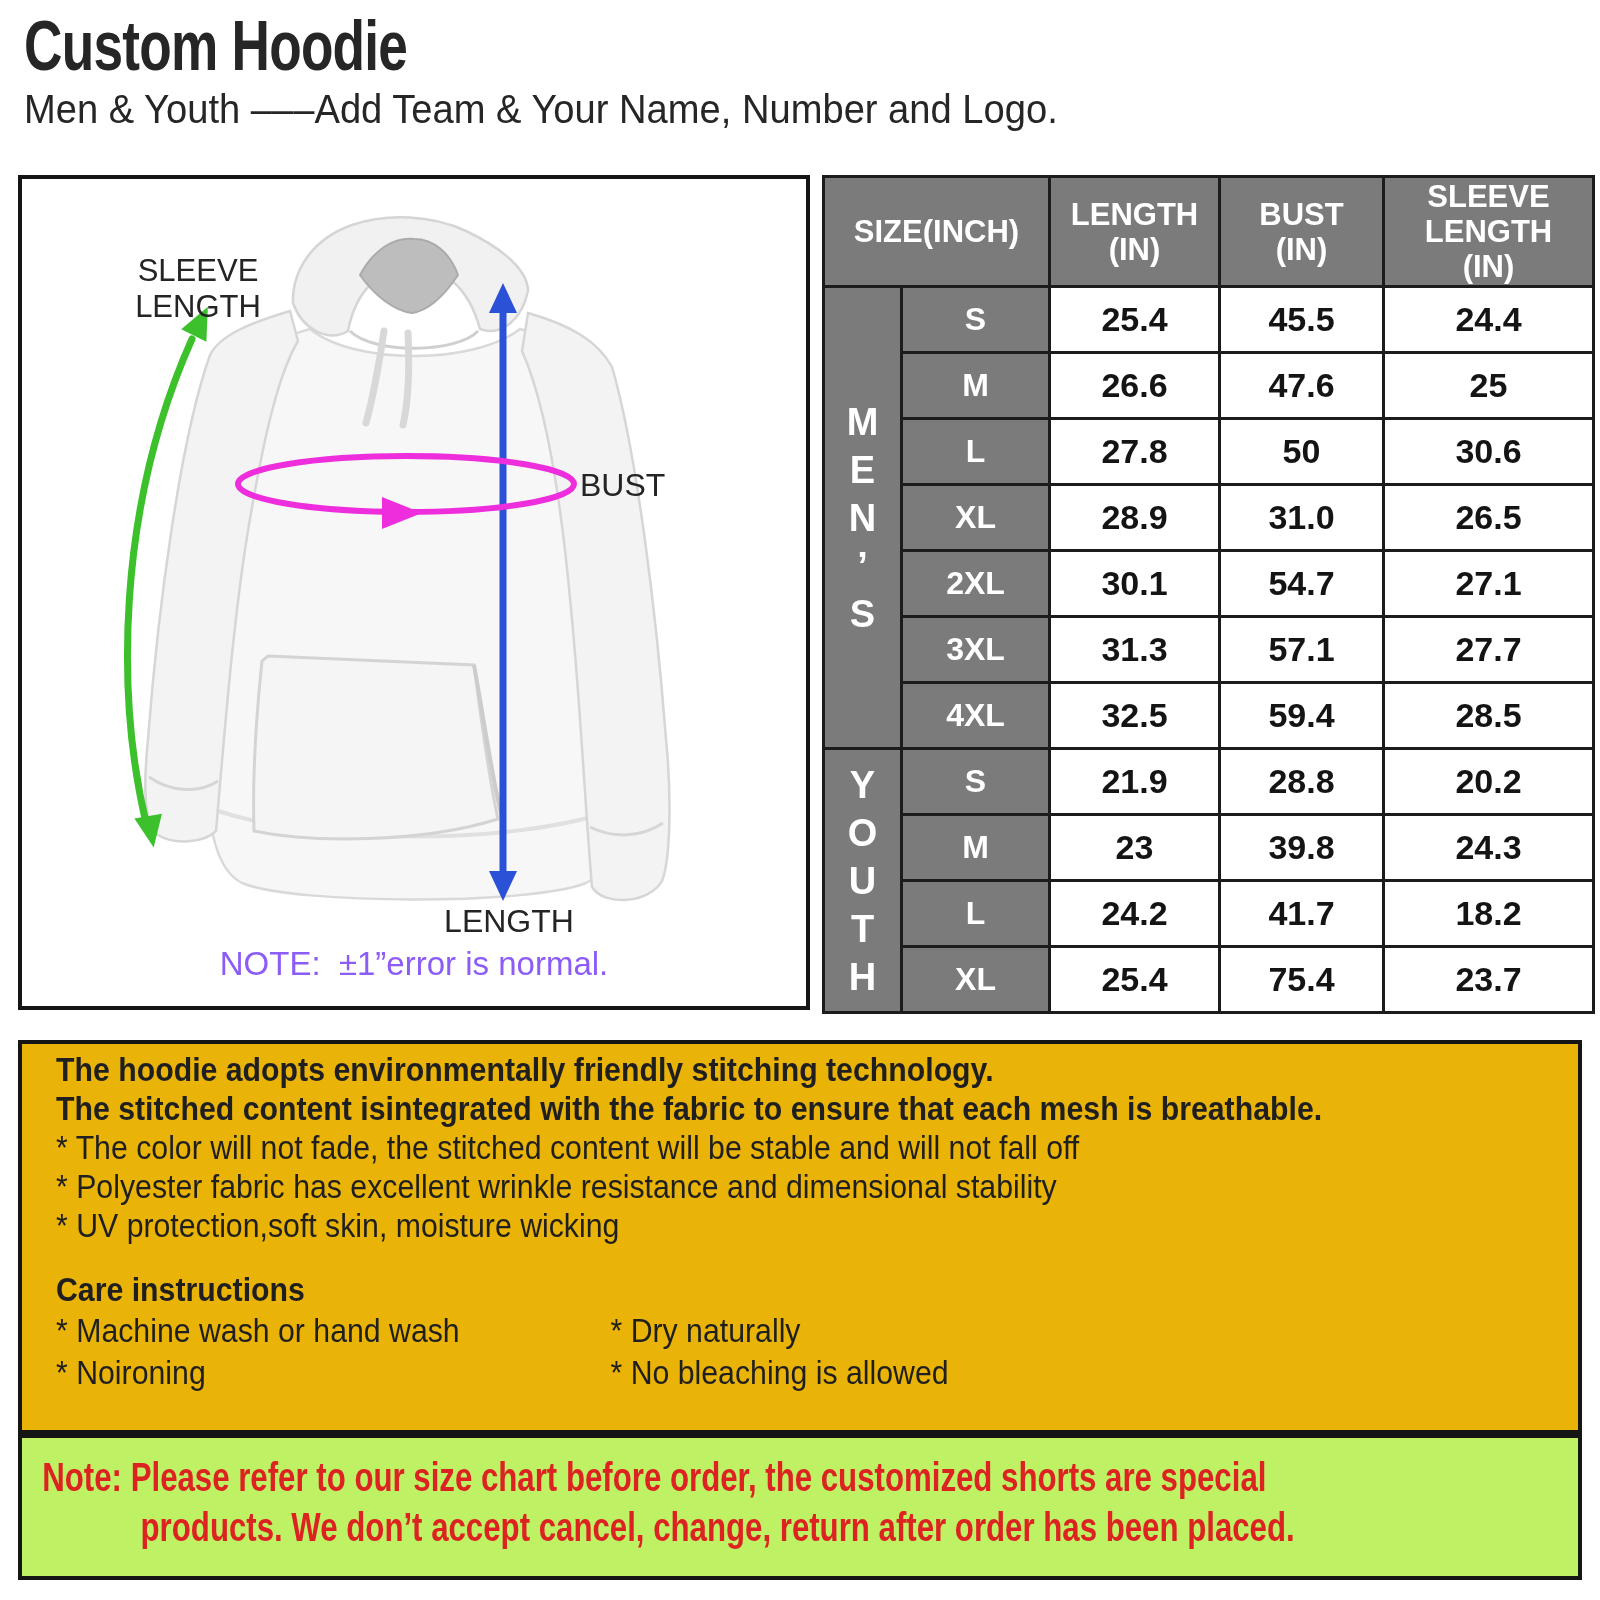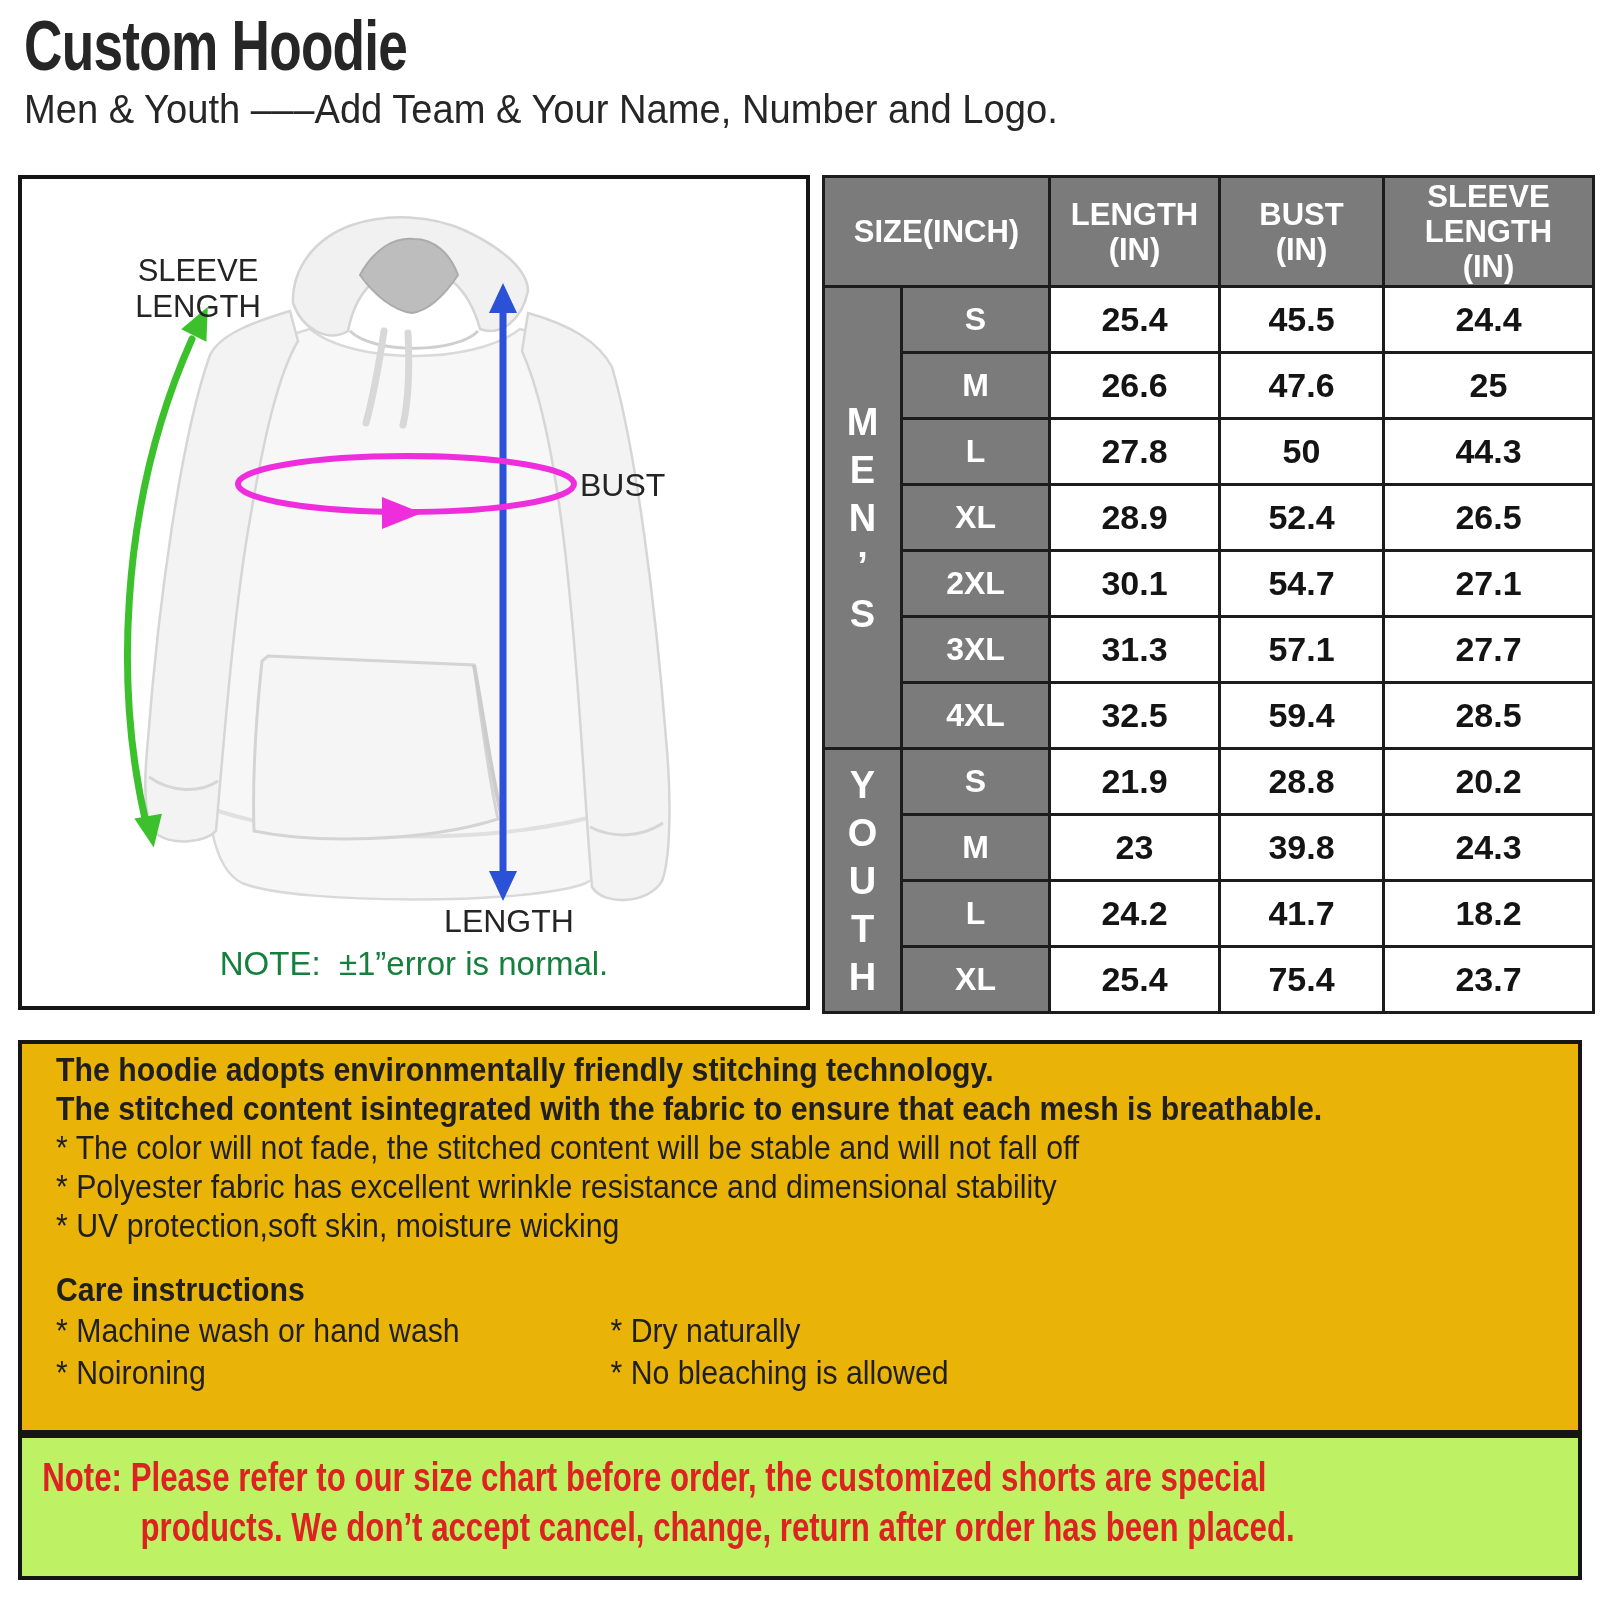--- a/index.html
+++ b/index.html
@@ -30,21 +30,21 @@
     position:absolute;left:18px;top:175px;width:784px;height:827px;
     border:4px solid #151515;background:#ffffff;
   }
   .diagram-box svg{position:absolute;left:0;top:0;}
   .lbl{position:absolute;color:#242424;white-space:pre-line;}
   .lbl.sleeve{left:96px;top:74px;width:160px;text-align:center;font-size:31px;line-height:36px;}
   .lbl.bust{left:558px;top:288px;font-size:32px;}
   .lbl.length{left:412px;top:724px;width:150px;text-align:center;font-size:32px;}
   .note-line{
     position:absolute;left:0;right:0;top:766px;text-align:center;
-    font-size:33px;color:#15803d;white-space:pre;
+    font-size:33px;color:#8b5cf6;white-space:pre;
   }
   .arrow-green{stroke:var(--green);}
   .head-green{fill:var(--green);}
   .arrow-blue{stroke:var(--blue);}
   .head-blue{fill:var(--blue);}
   .arrow-magenta{stroke:var(--magenta);}
   .head-magenta{fill:var(--magenta);}
   
   .table-wrap{position:absolute;left:822px;top:175px;}
   table{border-collapse:collapse;border:2px solid var(--border-dark);}
@@ -205,26 +205,26 @@
         <tr>
           <th class="size-cell">M</th>
           <td class="data-cell">26.6</td>
           <td class="data-cell">47.6</td>
           <td class="data-cell">25</td>
         </tr>
         <tr>
           <th class="size-cell">L</th>
           <td class="data-cell">27.8</td>
           <td class="data-cell">50</td>
-          <td class="data-cell">44.3</td>
+          <td class="data-cell">30.6</td>
         </tr>
         <tr>
           <th class="size-cell">XL</th>
           <td class="data-cell">28.9</td>
-          <td class="data-cell">52.4</td>
+          <td class="data-cell">31.0</td>
           <td class="data-cell">26.5</td>
         </tr>
         <tr>
           <th class="size-cell">2XL</th>
           <td class="data-cell">30.1</td>
           <td class="data-cell">54.7</td>
           <td class="data-cell">27.1</td>
         </tr>
         <tr>
           <th class="size-cell">3XL</th>

